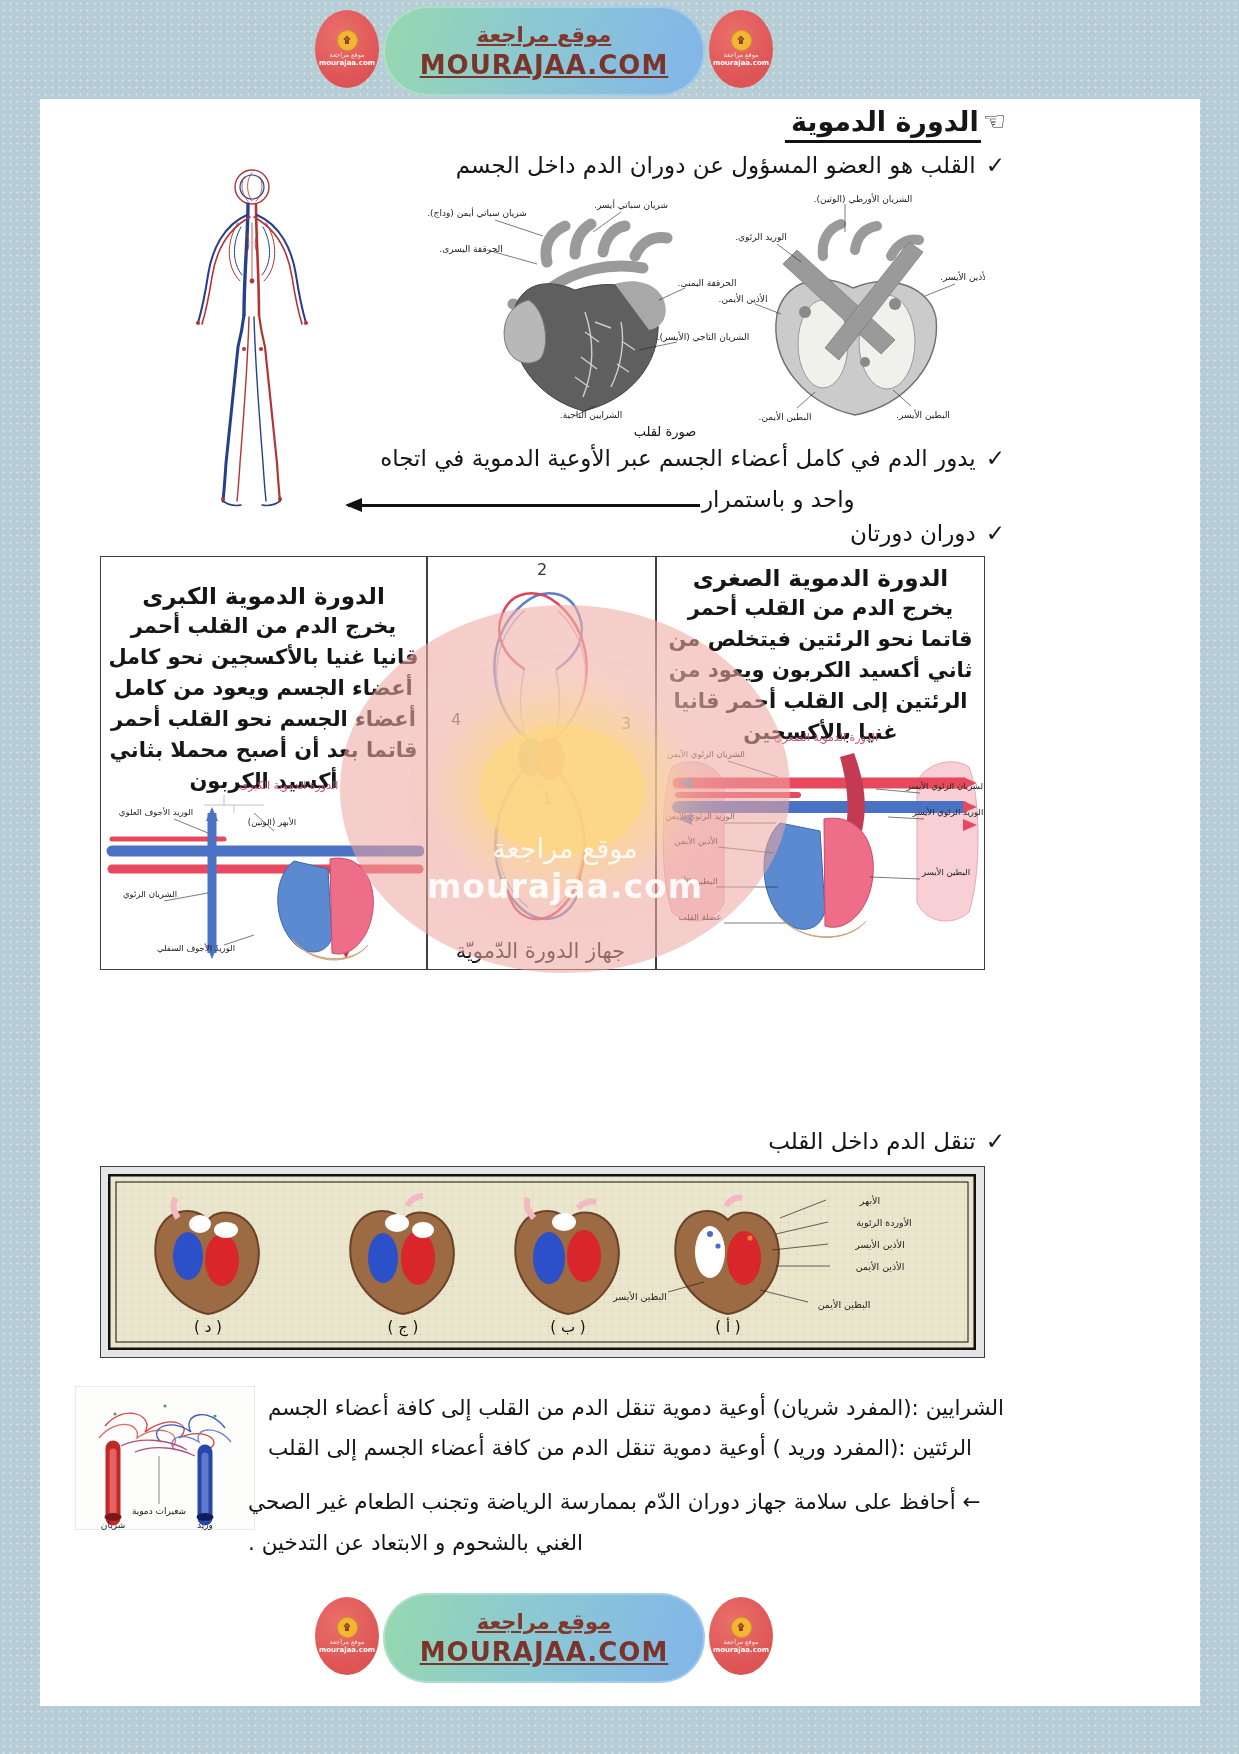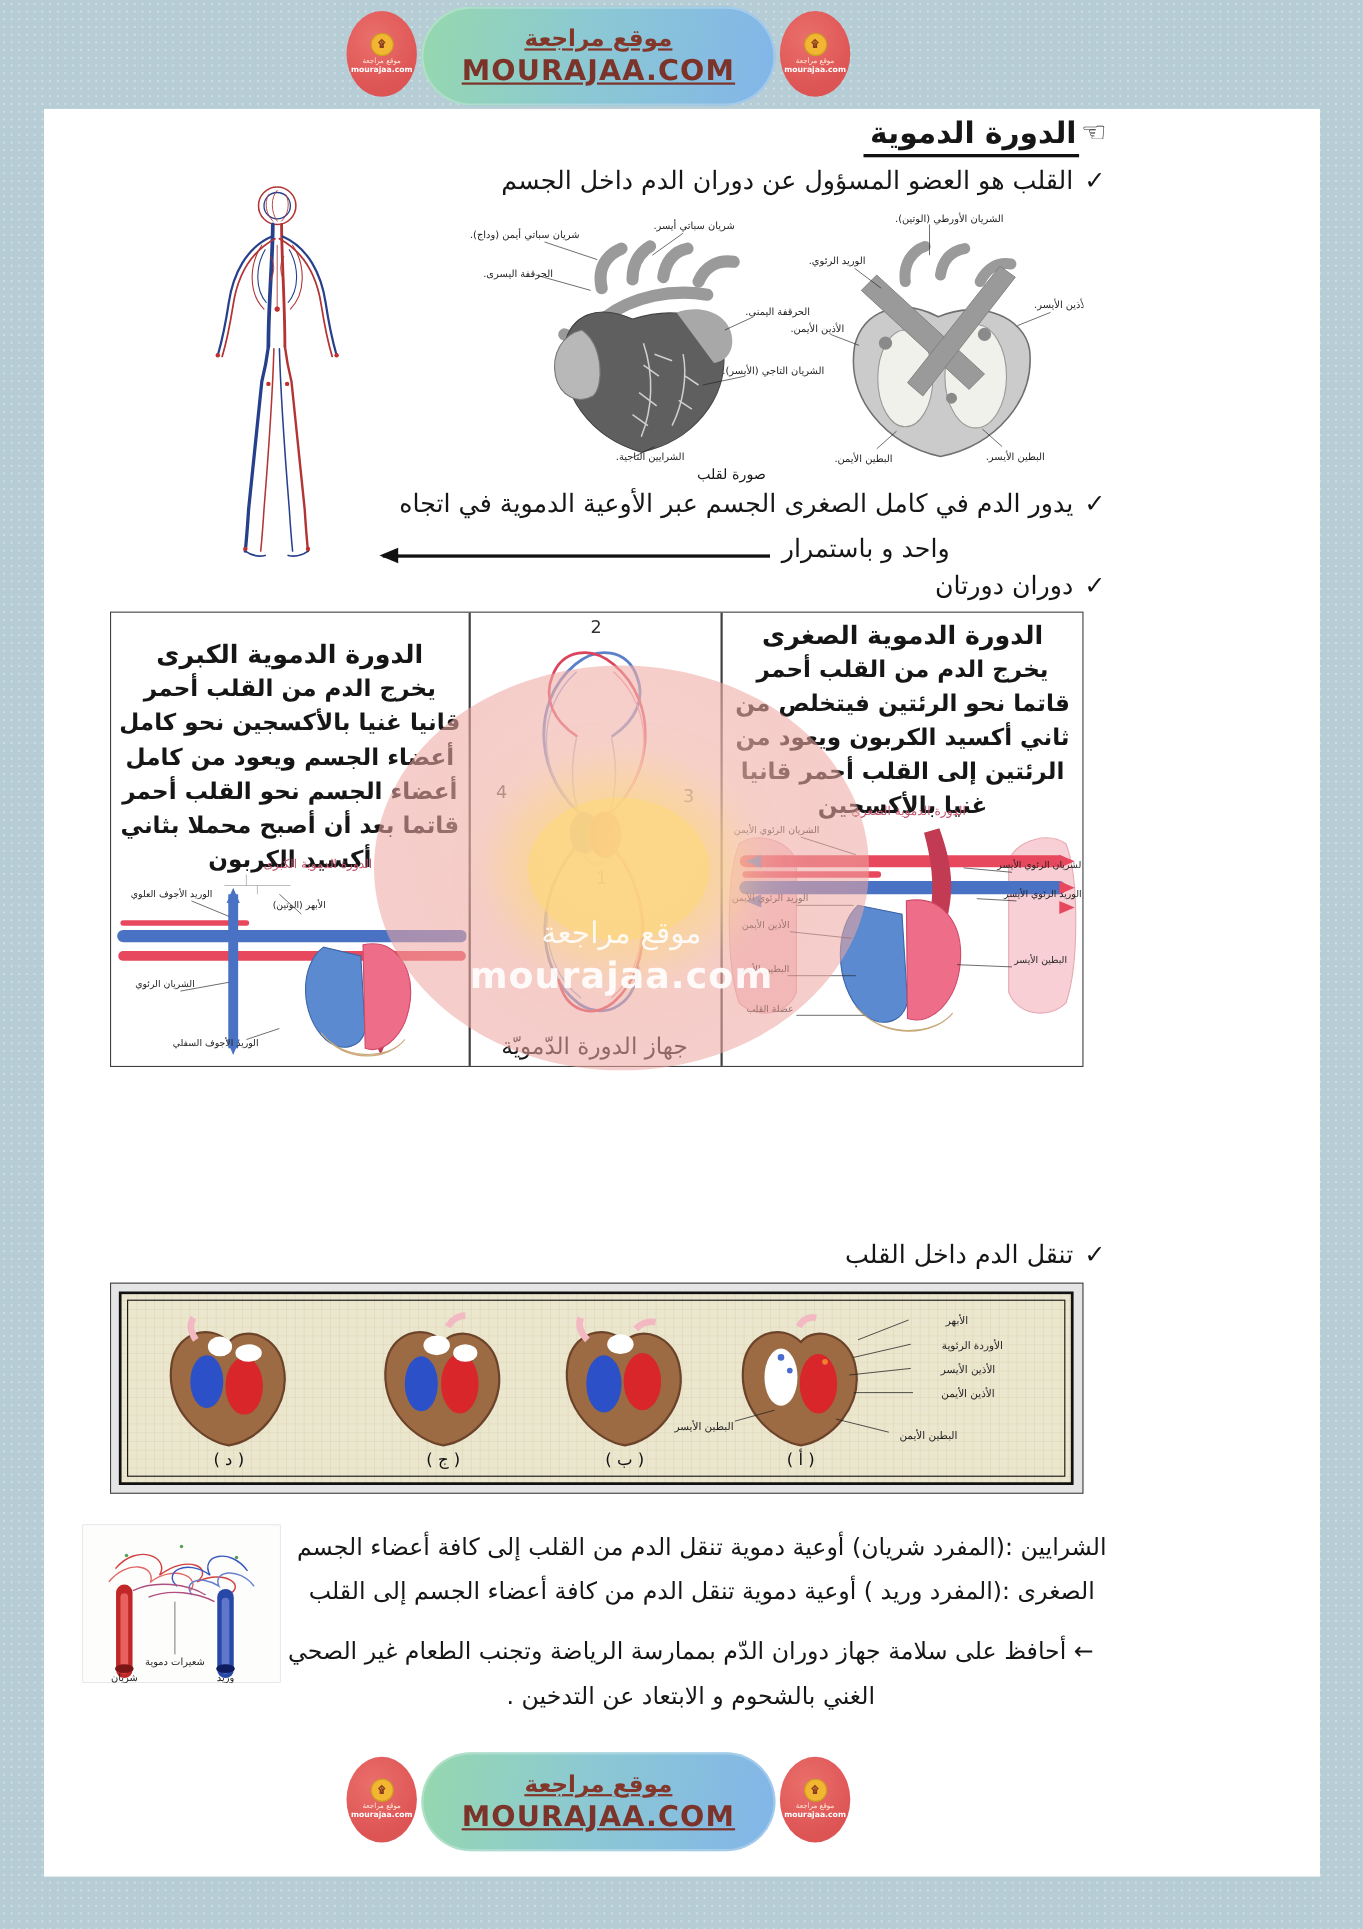--- a/index.html
+++ b/index.html
@@ -8,21 +8,21 @@
     position:relative;
     font-family:"DejaVu Sans",sans-serif;
     background-color:#b6cdd6;
     background-image:radial-gradient(rgba(255,255,255,.35) 1px, transparent 1.3px);
     background-size:7px 7px;
     overflow:hidden;
     color:#161616;
   }
   .abs{position:absolute}
   .paper{position:absolute;left:40px;top:99px;width:1160px;height:1607px;background:#ffffff}
-  .ar{direction:rtl;text-align:center}
+  .ar{direction:rtl;text-align:left}
   
   .pill{
     position:absolute;width:322px;height:90px;border-radius:46px;
     background:linear-gradient(100deg,#96d8ae 0%,#8cc9d2 45%,#82b5e9 100%);
     display:flex;flex-direction:column;align-items:center;justify-content:center;gap:3px;
     box-shadow:0 0 0 2px rgba(255,255,255,.25) inset;
   }
   .pill .l1{font-size:21px;font-weight:bold;color:#83362a;text-decoration:underline;letter-spacing:.5px}
   .pill .l2{font-size:26px;font-weight:bold;color:#7b332a;text-decoration:underline;letter-spacing:1px}
   .logo{
@@ -186,21 +186,21 @@
     <text x="540" y="88">الأذين الأيسر.</text>
     <text x="318" y="110">الأذين الأيمن.</text>
     <text x="360" y="228">البطين الأيمن.</text>
     <text x="498" y="226">البطين الأيسر.</text>
   </g>
 </svg>
 
 <div class="abs" style="left:595px;top:424px;width:140px;text-align:center;font-size:13px;font-weight:normal">صورة لقلب</div>
 
 <div class="bullet ar" style="top:445px">
-  <span class="chk">✓</span><span>يدور الدم في كامل الصغرى الجسم عبر الأوعية الدموية في اتجاه</span>
+  <span class="chk">✓</span><span>يدور الدم في كامل أعضاء الجسم عبر الأوعية الدموية في اتجاه</span>
 </div>
 <div class="abs ar" style="left:702px;top:486px;width:170px;font-size:23px">واحد و باستمرار</div>
 <div class="arrow"></div>
 <div class="bullet ar" style="top:520px">
   <span class="chk">✓</span><span>دوران دورتان</span>
 </div>
 
 <div class="cycles">
   <div class="vline" style="left:325px"></div>
   <div class="vline" style="left:554px"></div>
@@ -419,21 +419,21 @@
   <path d="M84,118 L84,70" stroke="#333" stroke-width=".6"></path>
   <g font-size="9" fill="#222" text-anchor="middle" direction="rtl">
     <text x="38" y="142">شريان</text>
     <text x="84" y="128">شعيرات دموية</text>
     <text x="130" y="142">وريد</text>
   </g>
 </svg>
 
 <div class="defs ar">
   <div><b>الشرايين</b><span> :(المفرد شريان) أوعية دموية تنقل الدم من القلب إلى كافة أعضاء الجسم</span></div>
-  <div><b>الصغرى</b><span> :(المفرد وريد ) أوعية  دموية تنقل الدم من كافة أعضاء الجسم إلى القلب</span></div>
+  <div><b>الرئتين</b><span> :(المفرد وريد ) أوعية  دموية تنقل الدم من كافة أعضاء الجسم إلى القلب</span></div>
 </div>
 
 <div class="advice ar">
   <span>←</span>
   <span>أحافظ على سلامة جهاز دوران الدّم بممارسة الرياضة وتجنب الطعام غير الصحي الغني بالشحوم و الابتعاد عن التدخين .</span>
 </div>
 
 <div>
   <div class="pill" style="left:383px;top:1593px">
     <div class="l1">موقع مراجعة</div>

